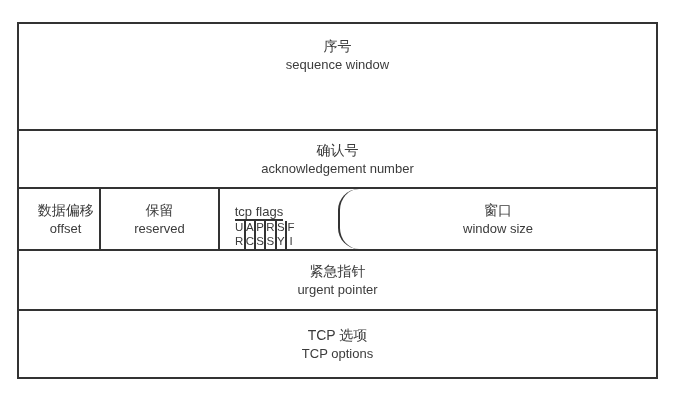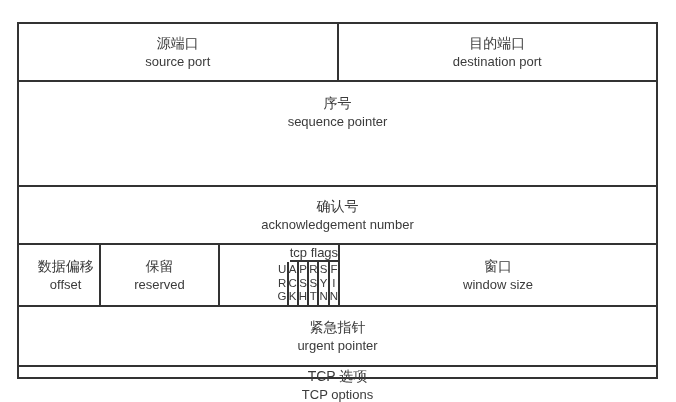--- a/index.html
+++ b/index.html
@@ -42,22 +42,22 @@
     text-align: center;
     overflow: hidden;
   }
   .cell + .cell { border-left: 2px solid #333333; }
   .zh { font-size: 14px; line-height: 1.4; white-space: nowrap; }
   .en { font-size: 13px; line-height: 1.2; white-space: nowrap; }
   
   .w-offset   { flex: 0 0 12.6%; padding-left: 13px; }
   .w-reserved { flex: 0 0 18.6%; }
   .w-flags    { flex: 0 0 18.9%; }
-  .w-window   { flex: 1 1 auto; }
-  .flags-col { padding: 0; justify-content: stretch; align-items: flex-end; }
+  .w-window   { flex: 1 1 auto; border-radius: 21px; }
+  .flags-col { padding: 15px; justify-content: stretch; align-items: flex-start; }
   .flags-header {
     flex: 0 0 17px;
     box-sizing: border-box;
     border-bottom: 2px solid #333333;
     font-size: 13px;
     line-height: 15px;
     text-align: center;
     white-space: nowrap;
   }
   .flags-cells { flex: 1 1 auto; display: flex; }
@@ -72,35 +72,25 @@
     line-height: 1.2;
   }
   .flag-cell + .flag-cell { border-left: 2px solid #333333; }
 </style>
 </head>
 <body>
 
 <div class="canvas">
   <div class="tcp-table">
 
-    <div class="row r1">
-      <div class="cell">
-        <span class="zh">源端口</span>
-        <span class="en">source port</span>
-      </div>
-      <div class="cell">
-        <span class="zh">目的端口</span>
-        <span class="en">destination port</span>
-      </div>
-    </div>
 
     <div class="row r2">
       <div class="cell">
         <span class="zh">序号</span>
-        <span class="en">sequence pointer</span>
+        <span class="en">sequence window</span>
       </div>
     </div>
 
     <div class="row r3">
       <div class="cell">
         <span class="zh">确认号</span>
         <span class="en">acknowledgement number</span>
       </div>
     </div>
 

